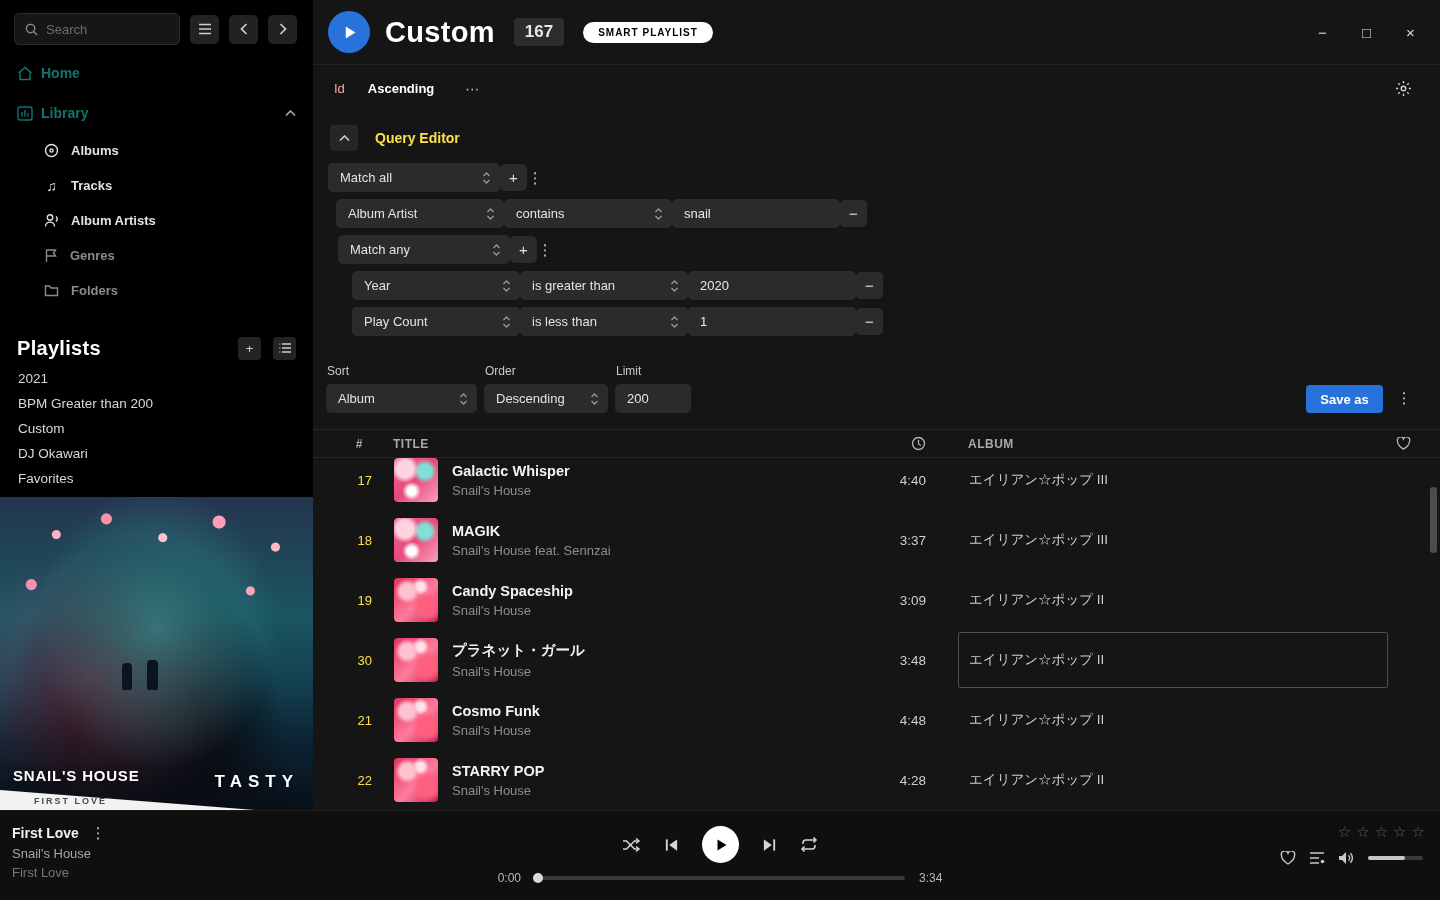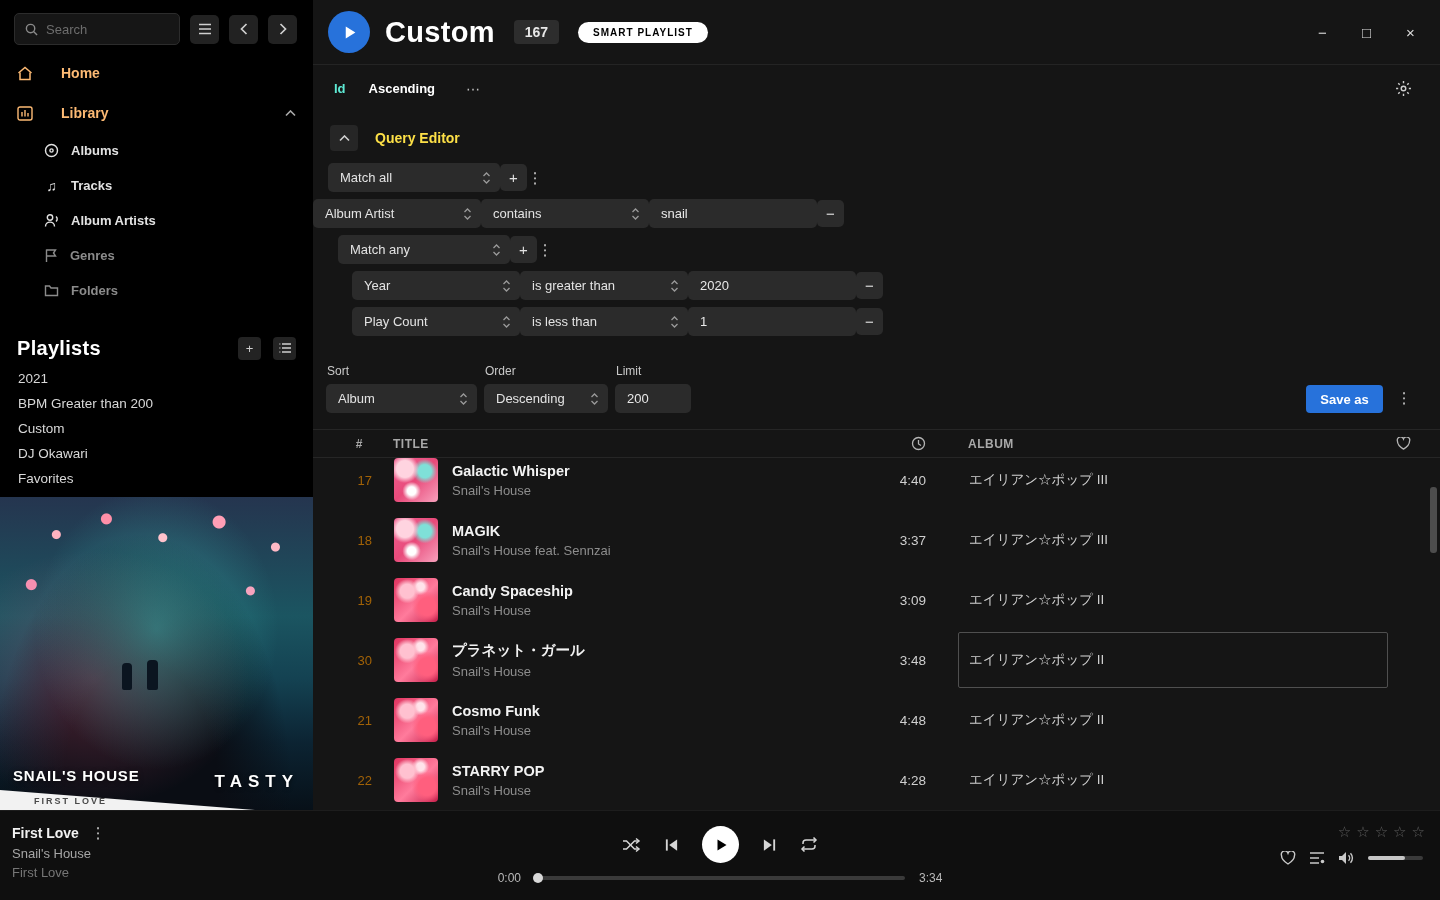--- a/index.html
+++ b/index.html
@@ -8,21 +8,21 @@
   .app { position:relative; width:1440px; height:900px; }
 
   
   .sidebar { position:absolute; left:0; top:0; width:313px; height:810px; background:#000; z-index:2; }
   .sb-top { display:flex; align-items:center; gap:10px; padding:13px 14px 8px 14px; }
   .search-box { width:166px; height:32px; background:#161616; border:1px solid #2c2c2c; border-radius:5px;
     display:flex; align-items:center; gap:8px; padding:0 10px; color:#8a8a8a; }
   .search-box input { background:transparent; border:none; outline:none; color:#cfcfcf; font-size:13px; width:100%; font-family:inherit; }
   .search-box input::placeholder { color:#6d6d6d; }
   .sq-btn { width:29px; height:29px; background:#222; border-radius:5px; display:flex; align-items:center; justify-content:center; color:#cfcfcf; cursor:pointer; flex:none; }
-  .nav-item { display:flex; align-items:center; gap:28px; padding:0 17px; height:40px; font-size:14px; font-weight:700; color:#fdba74; cursor:pointer; }
+  .nav-item { display:flex; align-items:center; gap:8px; padding:0 17px; height:40px; font-size:14px; font-weight:700; color:#0f766e; cursor:pointer; }
   .nav-item .chev { margin-left:auto; color:#aaa; }
   .sub-item { display:flex; align-items:center; gap:12px; padding-left:44px; height:35px; font-size:13px; font-weight:700; color:#e2e2e2; cursor:pointer; }
   .sub-item.dim { color:#8b8b8b; }
   .icon { display:flex; align-items:center; justify-content:center; }
   .note-glyph { font-size:14px; width:15px; text-align:center; }
   .pl-header { display:flex; align-items:center; padding:0 17px; margin-top:22px; height:36px; }
   .pl-title { font-size:20px; font-weight:800; color:#fff; letter-spacing:.3px; }
   .pl-actions { margin-left:auto; display:flex; gap:12px; }
   .pl-btn { width:23px; height:23px; background:#232323; border-radius:4px; display:flex; align-items:center; justify-content:center; color:#cfcfcf; font-size:13px; cursor:pointer; }
   .pl-item { padding:0 18px; height:25px; display:flex; align-items:center; font-size:13.5px; color:#d8d8d8; cursor:pointer; }
@@ -45,37 +45,37 @@
   .art-artist { position:absolute; left:13px; bottom:26px; font-size:15px; font-weight:800; color:#fff; letter-spacing:.8px; text-shadow:0 1px 5px rgba(0,0,0,.7); z-index:3; }
   .art-band { position:absolute; left:0; bottom:0; width:0; height:0; border-bottom:20px solid #f2f2f2; border-right:255px solid transparent; z-index:2; }
   .art-album { position:absolute; left:34px; bottom:4px; font-size:9px; font-weight:700; color:#4a4a4a; letter-spacing:2px; z-index:3; }
   .art-brand { position:absolute; right:14px; bottom:18px; font-size:17px; font-weight:700; color:#fff; letter-spacing:6px; z-index:3; text-shadow:0 1px 4px rgba(0,0,0,.6); }
 
   
   .main { position:absolute; left:313px; top:0; width:1127px; height:810px; background:#151515; }
   .m-header { height:65px; display:flex; align-items:center; padding:0 22px 0 15px; border-bottom:1px solid #242424; }
   .play-hero { width:42px; height:42px; border-radius:50%; background:var(--accent,#2772db); display:flex; align-items:center; justify-content:center; color:#fff; cursor:pointer; flex:none; }
   .h-title { font-size:29px; font-weight:800; margin-left:15px; color:#fff; letter-spacing:.3px; }
-  .h-count { margin-left:19px; background:#2d2d2d; border-radius:4px; padding:4px 11px; font-size:14px; font-weight:700; color:#e8e8e8; }
+  .h-count { margin-left:19px; background:#2d2d2d; border-radius:4px; padding:4px 11px; font-size:17px; font-weight:700; color:#e8e8e8; }
   .h-badge { margin-left:19px; background:#fff; color:#000; border-radius:11px; padding:5px 15px; font-size:10px; font-weight:800; letter-spacing:1px; }
   .win-controls { margin-left:auto; display:flex; gap:29px; color:#dcdcdc; font-size:15px; }
   .win-btn { cursor:pointer; width:15px; text-align:center; }
 
   .m-toolbar { height:47px; display:flex; align-items:center; padding:0 28px 0 21px; }
-  .tb-sort { font-size:13px; font-weight:700; color:#5eead4; cursor:pointer; }
+  .tb-sort { font-size:13px; font-weight:400; color:#fca5a5; cursor:pointer; }
   .tb-dir { margin-left:23px; font-size:13px; font-weight:700; color:#fff; cursor:pointer; }
   .tb-more { margin-left:31px; color:#bdbdbd; font-size:14px; letter-spacing:1px; cursor:pointer; }
   .tb-gear { margin-left:auto; color:#cfcfcf; cursor:pointer; display:flex; }
 
   .qe-head { display:flex; align-items:center; gap:17px; margin:13px 0 0 17px; }
   .qe-collapse { width:28px; height:26px; background:#262626; border-radius:4px; display:flex; align-items:center; justify-content:center; color:#d0d0d0; cursor:pointer; }
   .qe-title { font-size:14px; font-weight:700; color:#fde047; }
   .qe-row { display:flex; align-items:center; margin-top:7px; }
   .mt12 { margin-top:12px; }
-  .ml15 { margin-left:15px; } .ml23 { } .ml25 { margin-left:25px; } .ml39 { margin-left:39px; }
+  .ml15 { margin-left:15px; } .ml23 { margin-left:23px; } .ml25 { margin-left:25px; } .ml39 { margin-left:39px; }
   .sel { height:29px; background:#2b2b2b; border-radius:5px; display:flex; align-items:center; padding:0 9px 0 12px; font-size:13px; color:#e3e3e3; cursor:pointer; }
   .sel .lbl { flex:1; white-space:nowrap; overflow:hidden; }
   .sel .ud { color:#9a9a9a; display:flex; margin-left:8px; }
   .w172 { width:172px; } .w168 { width:168px; } .w151 { width:151px; } .w124 { width:124px; }
   .tinput { height:29px; width:168px; background:#2b2b2b; border-radius:5px; border:none; color:#e8e8e8; font-size:13px; padding:0 12px; font-family:inherit; outline:none; }
   .mini-btn { width:27px; height:27px; background:#2b2b2b; border-radius:5px; color:#e2e2e2; display:flex; align-items:center; justify-content:center; font-size:15px; cursor:pointer; flex:none; }
   .kebab { width:16px; text-align:center; color:#d0d0d0; font-size:15px; cursor:pointer; }
 
   .sol-row { display:flex; align-items:flex-end; margin:28px 28px 0 13px; }
   .sol-group { display:flex; flex-direction:column; gap:6px; margin-right:7px; }
@@ -88,21 +88,21 @@
     font-size:12px; font-weight:700; color:#a9a9a9; letter-spacing:.5px; padding-right:22px; }
   .th-idx { width:59px; text-align:right; padding-right:9px; }
   .th-title { flex:1; margin-left:21px; }
   .th-clock { width:80px; display:flex; justify-content:flex-end; color:#b5b5b5; }
   .th-album { width:430px; margin-left:32px; padding-left:10px; }
   .th-heart { width:30px; display:flex; justify-content:center; color:#b5b5b5; }
 
   .tbl-body { height:353px; overflow:hidden; }
   .tbl-scroll { position:relative; top:-8px; }
   .trow { display:flex; align-items:center; height:60px; padding-right:22px; cursor:pointer; }
-  .c-idx { width:59px; text-align:right; color:#a16207; font-size:13px; }
+  .c-idx { width:59px; text-align:right; color:#fde047; font-size:13px; }
   .c-art { width:44px; height:44px; border-radius:4px; margin-left:22px; flex:none; }
   .art-iii { background:
       radial-gradient(circle at 25% 25%, #ffd4e0 0 18%, transparent 30%),
       radial-gradient(circle at 70% 30%, #7fe0d8 0 15%, transparent 28%),
       radial-gradient(circle at 40% 75%, #ffffff 0 10%, transparent 22%),
       linear-gradient(135deg, #f06292, #e84a7a 50%, #f8a1bd); }
   .art-ii { background:
       radial-gradient(circle at 30% 30%, #ffc1d0 0 16%, transparent 28%),
       radial-gradient(circle at 75% 65%, #ff5f7e 0 20%, transparent 35%),
       radial-gradient(circle at 60% 20%, #ffe3ea 0 9%, transparent 20%),

